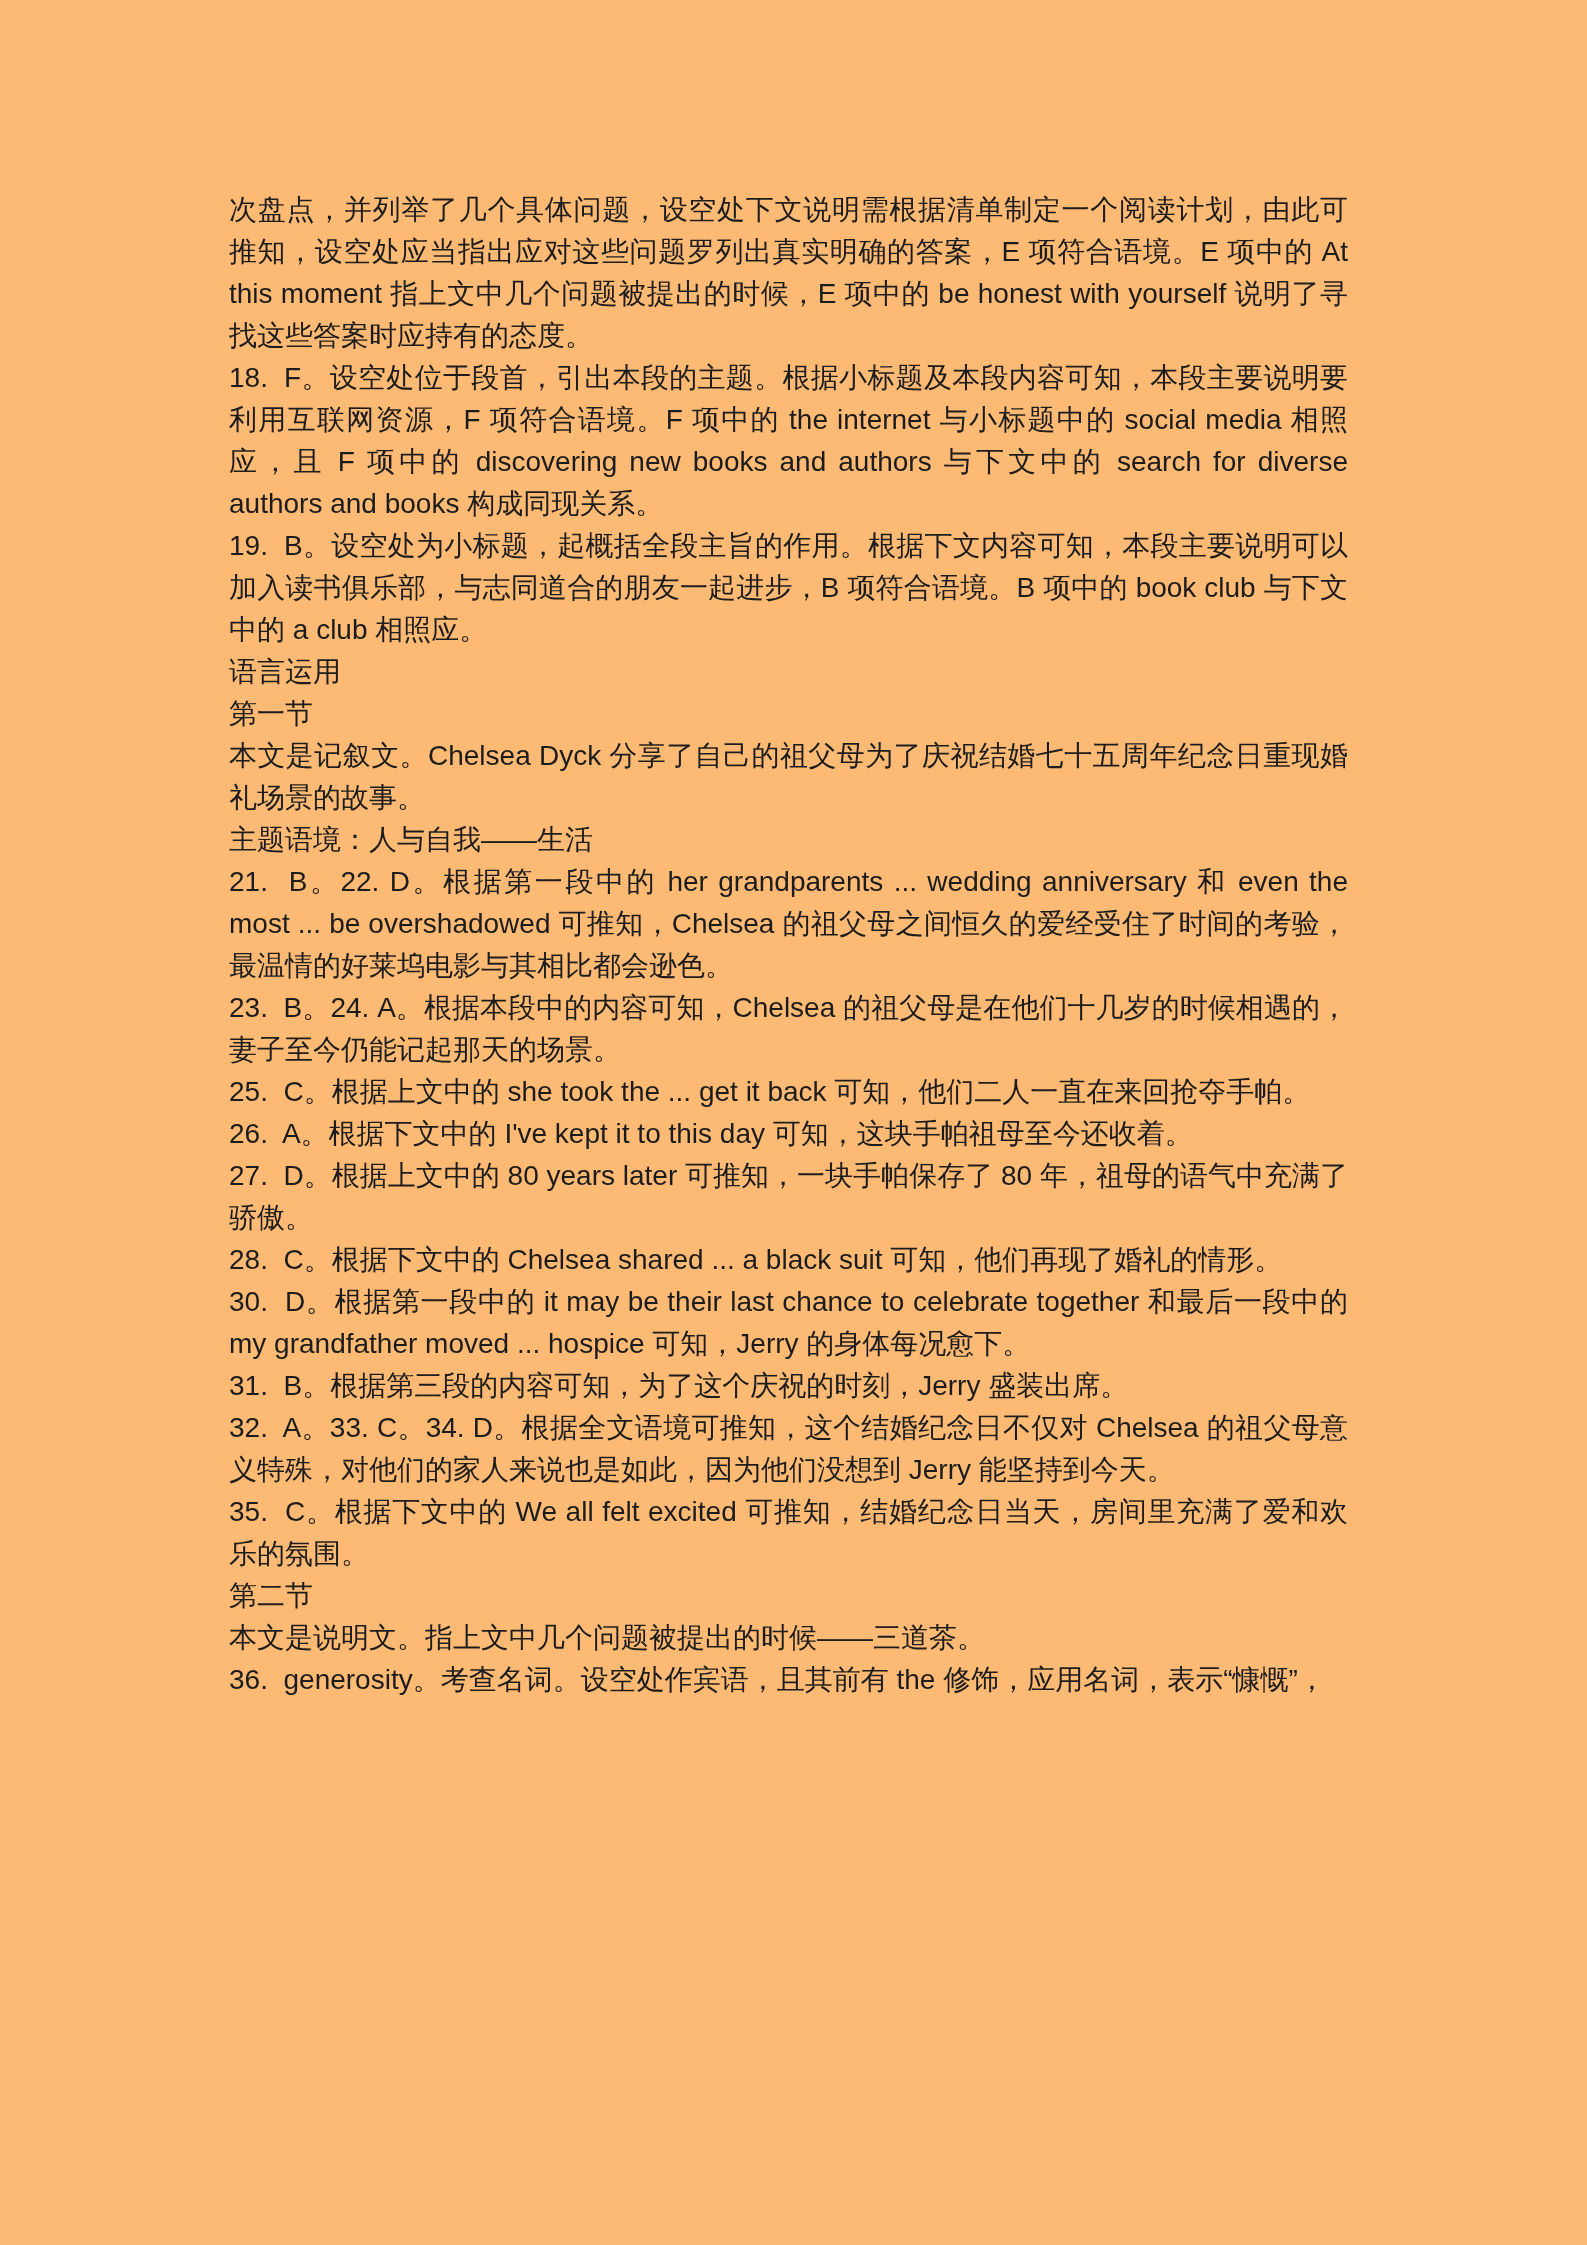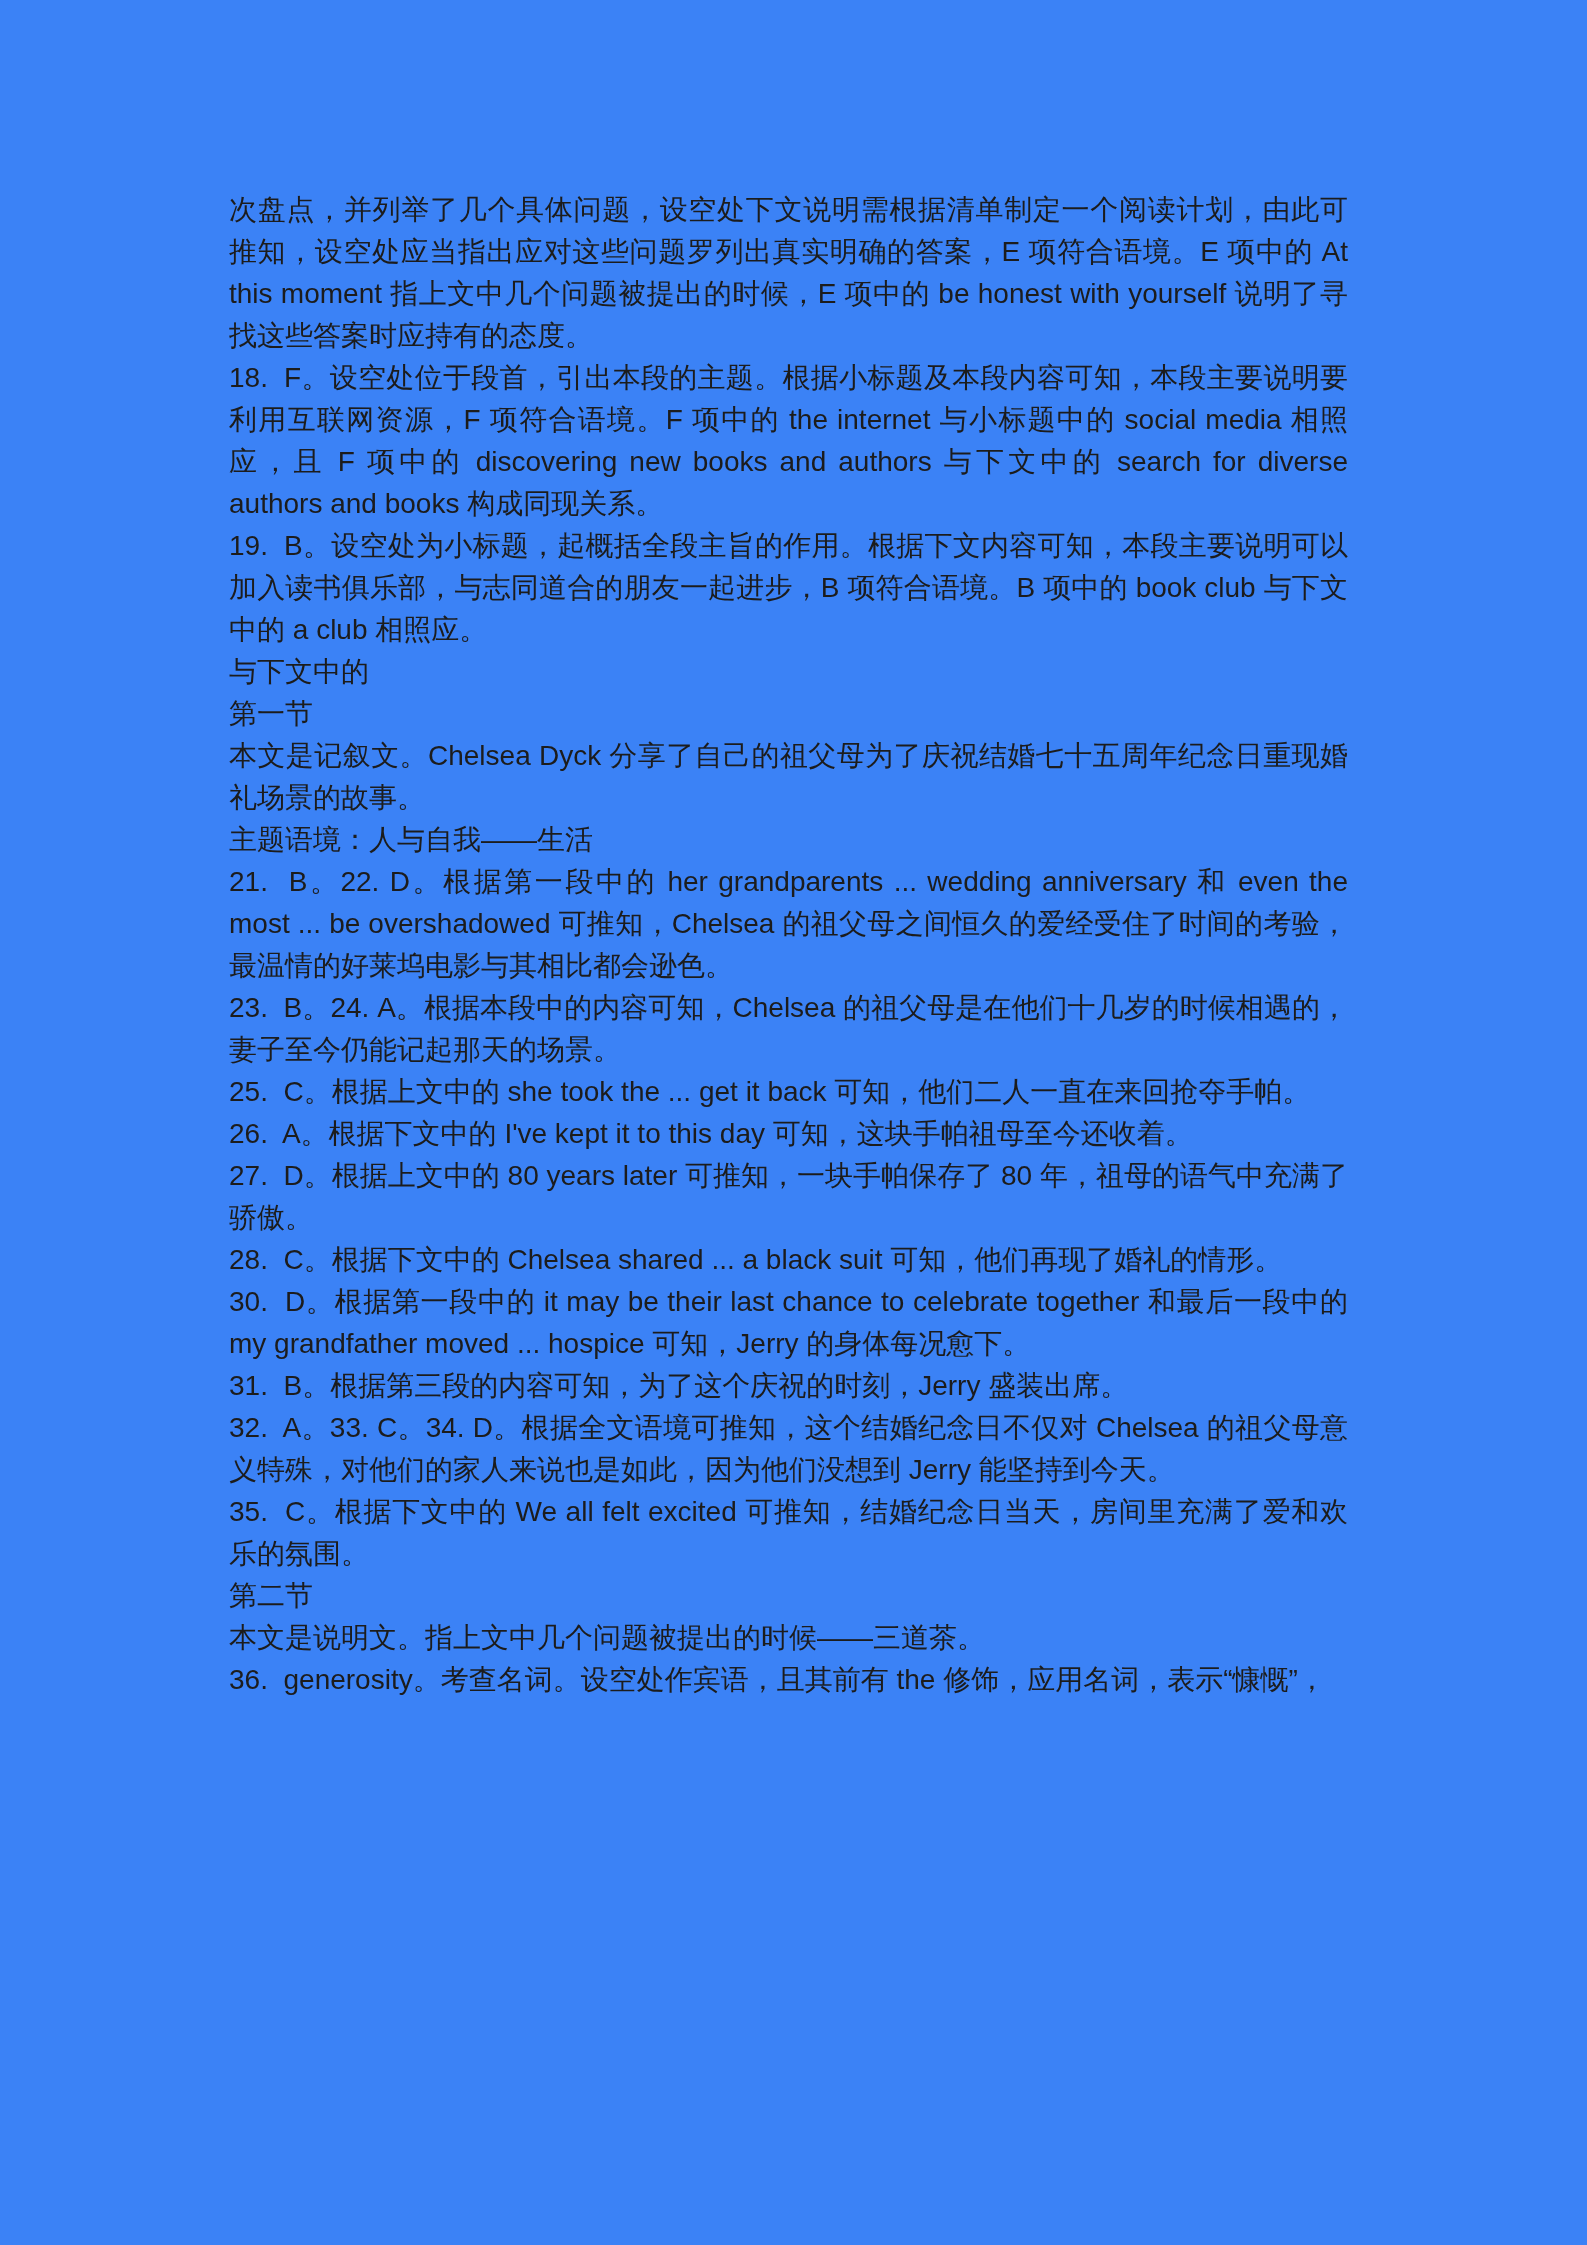--- a/index.html
+++ b/index.html
@@ -4,21 +4,21 @@
 <style>
   html, body {
     margin: 0;
     padding: 0;
     background: #ffffff;
   }
   .page {
     position: relative;
     width: 1587px;
     height: 2245px;
-    background: #3b82f6;
+    background: #fdba74;
     box-sizing: border-box;
     padding: 189px 239px 0 229px;
     overflow: hidden;
   }
   .par {
     margin: 0;
     padding: 0;
     font-family: "Liberation Sans", "DejaVu Sans", sans-serif;
     font-size: 28px;
     line-height: 42px;
@@ -27,21 +27,21 @@
     word-break: break-word;
   }
 </style>
 </head>
 <body>
 
 <div class="page">
   <p class="par">次盘点，并列举了几个具体问题，设空处下文说明需根据清单制定一个阅读计划，由此可推知，设空处应当指出应对这些问题罗列出真实明确的答案，E 项符合语境。E 项中的 At this moment 指上文中几个问题被提出的时候，E 项中的 be honest with yourself 说明了寻找这些答案时应持有的态度。</p>
   <p class="par">18.&nbsp; F。设空处位于段首，引出本段的主题。根据小标题及本段内容可知，本段主要说明要利用互联网资源，F 项符合语境。F 项中的 the internet 与小标题中的 social media 相照应，且 F 项中的 discovering new books and authors 与下文中的 search for diverse authors and books 构成同现关系。</p>
   <p class="par">19.&nbsp; B。设空处为小标题，起概括全段主旨的作用。根据下文内容可知，本段主要说明可以加入读书俱乐部，与志同道合的朋友一起进步，B 项符合语境。B 项中的 book club 与下文中的 a club 相照应。</p>
-  <p class="par">与下文中的</p>
+  <p class="par">语言运用</p>
   <p class="par">第一节</p>
   <p class="par">本文是记叙文。Chelsea Dyck 分享了自己的祖父母为了庆祝结婚七十五周年纪念日重现婚礼场景的故事。</p>
   <p class="par">主题语境：人与自我——生活</p>
   <p class="par">21.&nbsp; B。22. D。根据第一段中的 her grandparents ... wedding anniversary 和 even the most ... be overshadowed 可推知，Chelsea 的祖父母之间恒久的爱经受住了时间的考验，最温情的好莱坞电影与其相比都会逊色。</p>
   <p class="par">23.&nbsp; B。24. A。根据本段中的内容可知，Chelsea 的祖父母是在他们十几岁的时候相遇的，妻子至今仍能记起那天的场景。</p>
   <p class="par">25.&nbsp; C。根据上文中的 she took the ... get it back 可知，他们二人一直在来回抢夺手帕。</p>
   <p class="par">26.&nbsp; A。根据下文中的 I've kept it to this day 可知，这块手帕祖母至今还收着。</p>
   <p class="par">27.&nbsp; D。根据上文中的 80 years later 可推知，一块手帕保存了 80 年，祖母的语气中充满了骄傲。</p>
   <p class="par">28.&nbsp; C。根据下文中的 Chelsea shared ... a black suit 可知，他们再现了婚礼的情形。</p>
   <p class="par">30.&nbsp; D。根据第一段中的 it may be their last chance to celebrate together 和最后一段中的 my grandfather moved ... hospice 可知，Jerry 的身体每况愈下。</p>

